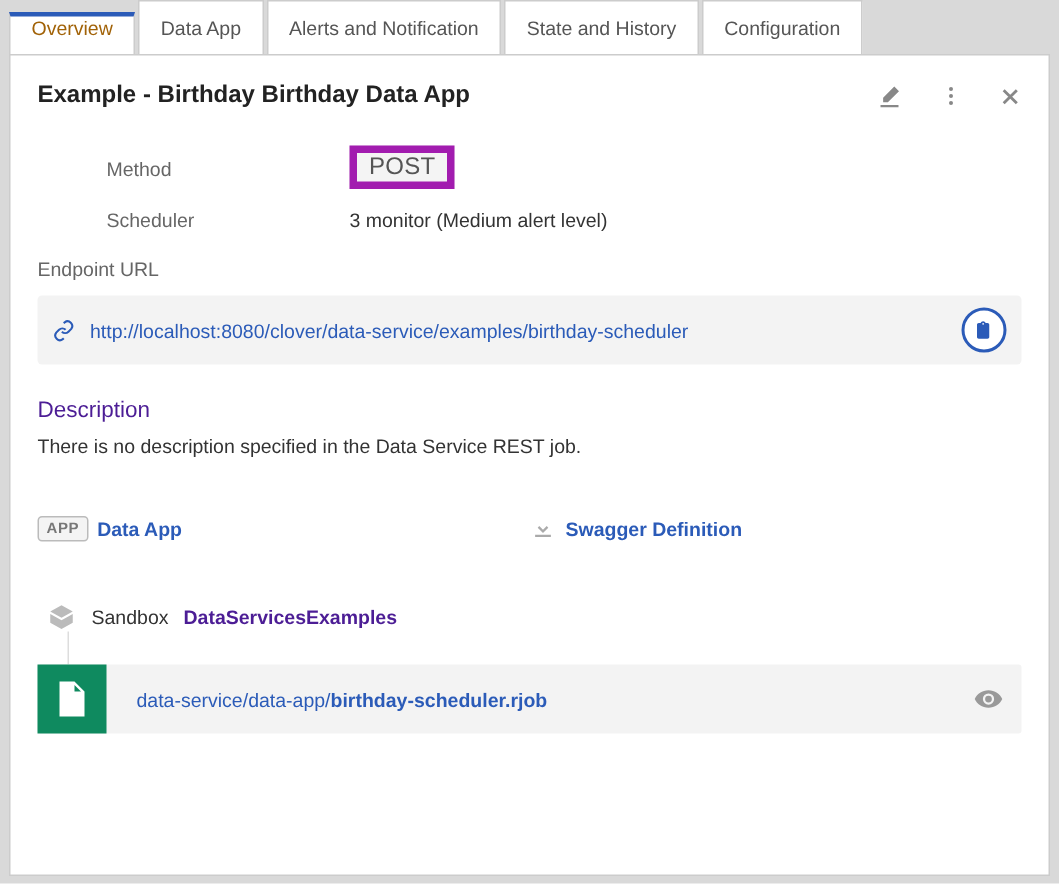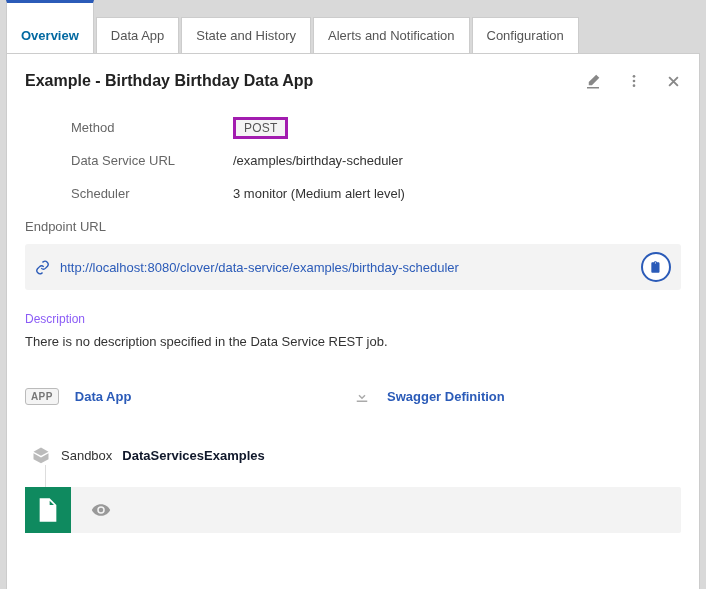--- a/index.html
+++ b/index.html
@@ -24,24 +24,24 @@
     border: 1px solid #ccc;
     border-bottom: none;
     padding: 10px 14px;
     font-size: 13px;
     color: #555;
     margin-right: 2px;
     cursor: pointer;
     position: relative;
   }
   .tab.active {
-    color: #0369a1;
-    font-weight: 700;
+    color: #a16207;
+    font-weight: 400;
     border-top: 3px solid #2b5bb8;
-    padding-top: 25px;
+    padding-top: 0;
   }
   .panel {
     background: #fff;
     border: 1px solid #ccc;
     margin: 0 6px 6px 6px;
     height: 548px;
     padding: 18px 18px 0 18px;
     overflow: hidden;
   }
   .header-row {
@@ -74,24 +74,24 @@
     width: 162px;
     color: #666;
     font-size: 13px;
     margin-left: 46px;
   }
   .fieldval {
     color: #333;
     font-size: 13px;
   }
   .method-badge {
-    border: 3px solid #a21caf;
+    border: 5px solid #a21caf;
     background: #f4f4f4;
     color: #555;
-    font-size: 12px;
+    font-size: 16px;
     padding: 1px 8px;
     letter-spacing: 0.2px;
   }
   .endpoint-label {
     color: #666;
     font-size: 13px;
     margin-bottom: 10px;
   }
   .endpoint-row {
     background: #f3f3f3;
@@ -118,38 +118,38 @@
     border: 2px solid #2b5bb8;
     border-radius: 50%;
     background: #fff;
     display: flex;
     align-items: center;
     justify-content: center;
     color: #2b5bb8;
     cursor: pointer;
   }
   .desc-label {
-    color: #8b5cf6;
-    font-size: 12px;
+    color: #4c1d95;
+    font-size: 15px;
     margin-bottom: 8px;
   }
   .desc-text {
     color: #333;
     font-size: 13px;
     margin-bottom: 38px;
   }
   .action-row {
     display: flex;
     margin-bottom: 40px;
   }
   .action-half {
     flex: 1;
     display: flex;
     align-items: center;
-    gap: 16px;
+    gap: 6px;
   }
   .action-half .link {
     color: #2b5bb8;
     font-weight: 600;
     font-size: 13px;
     cursor: pointer;
   }
   .app-badge {
     border: 1px solid #bbb;
     background: #f4f4f4;
@@ -162,21 +162,21 @@
   }
   .dl-icon { color: #aaa; display: inline-flex; }
   .sandbox-row {
     display: flex;
     align-items: center;
     gap: 10px;
     padding-left: 6px;
   }
   .sandbox-row .box-icon { color: #bbb; display:inline-flex;}
   .sandbox-label { color: #333; font-size: 13px; }
-  .sandbox-link { color: #0f172a; font-weight: 600; font-size: 13px; cursor: pointer;}
+  .sandbox-link { color: #4c1d95; font-weight: 600; font-size: 13px; cursor: pointer;}
   .tree-line {
     width: 1px;
     height: 22px;
     background: #ddd;
     margin-left: 20px;
   }
   .file-row {
     display: flex;
     align-items: center;
     background: #f3f3f3;
@@ -197,22 +197,22 @@
   .file-path { color: #2b5bb8; font-size: 13px; flex:1; cursor:pointer;}
   .file-path .bold { font-weight: 700; }
   .eye-icon { color: #999; display:inline-flex; cursor:pointer;}
 </style>
 </head>
 <body>
 
 <div class="tabs">
   <div class="tab active">Overview</div>
   <div class="tab">Data App</div>
+  <div class="tab">Alerts and Notification</div>
   <div class="tab">State and History</div>
-  <div class="tab">Alerts and Notification</div>
   <div class="tab">Configuration</div>
 </div>
 
 <div class="panel">
 
   <div class="header-row">
     <div class="title">Example - Birthday Birthday Data App</div>
     <div class="header-icons">
       <span class="icon-btn">
         <svg width="18" height="18" viewBox="0 0 24 24" fill="currentColor">
@@ -234,24 +234,20 @@
     </div>
   </div>
 
   <div class="fieldrow">
     <div class="fieldlabel">Method</div>
     <div class="fieldval">
       <span class="method-badge">POST</span>
     </div>
   </div>
 
-  <div class="fieldrow">
-    <div class="fieldlabel">Data Service URL</div>
-    <div class="fieldval">/examples/birthday-scheduler</div>
-  </div>
 
   <div class="fieldrow">
     <div class="fieldlabel">Scheduler</div>
     <div class="fieldval">3 monitor (Medium alert level)</div>
   </div>
 
   <div class="endpoint-label">Endpoint URL</div>
 
   <div class="endpoint-row">
     <span class="endpoint-link-icon">
@@ -297,20 +293,23 @@
   </div>
 
   <div class="tree-line"></div>
 
   <div class="file-row">
     <div class="file-icon-square">
       <svg width="20" height="24" viewBox="0 0 24 28" fill="currentColor">
           <path d="M14 0H2v28h20V8l-8-8zM14 2.8L19.2 8H14V2.8z"></path>
         </svg>
     </div>
+    <span class="file-path">
+      <span>data-service/data-app/</span><span class="bold">birthday-scheduler.rjob</span>
+    </span>
     <span class="eye-icon">
       <svg width="20" height="20" viewBox="0 0 24 24" fill="currentColor">
           <path d="M12 5C7 5 2.7 8.1 1 12c1.7 3.9 6 7 11 7s9.3-3.1 11-7c-1.7-3.9-6-7-11-7zm0 11.5A4.5 4.5 0 1 1 12 7.5a4.5 4.5 0 0 1 0 9zm0-7.2a2.7 2.7 0 1 0 0 5.4 2.7 2.7 0 0 0 0-5.4z"></path>
         </svg>
     </span>
   </div>
 
 </div>
 
 </body></html>

